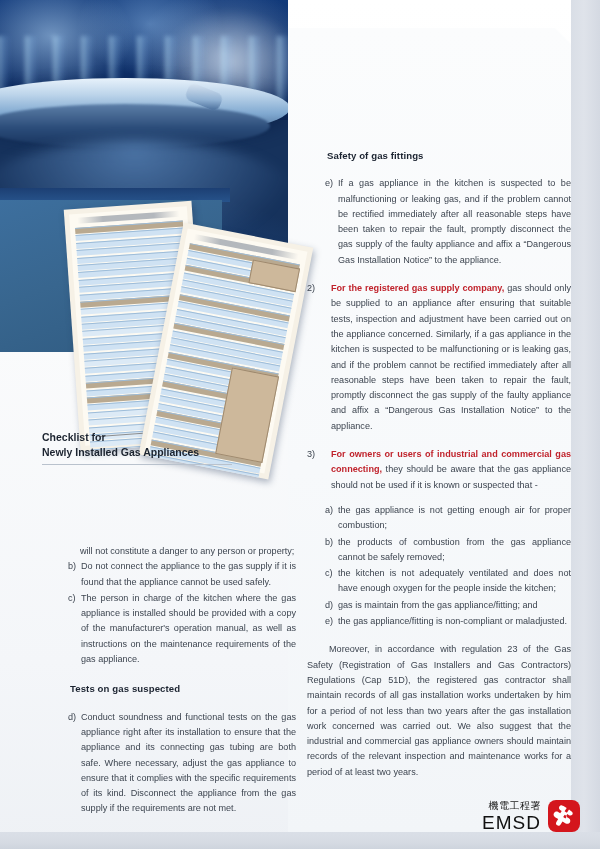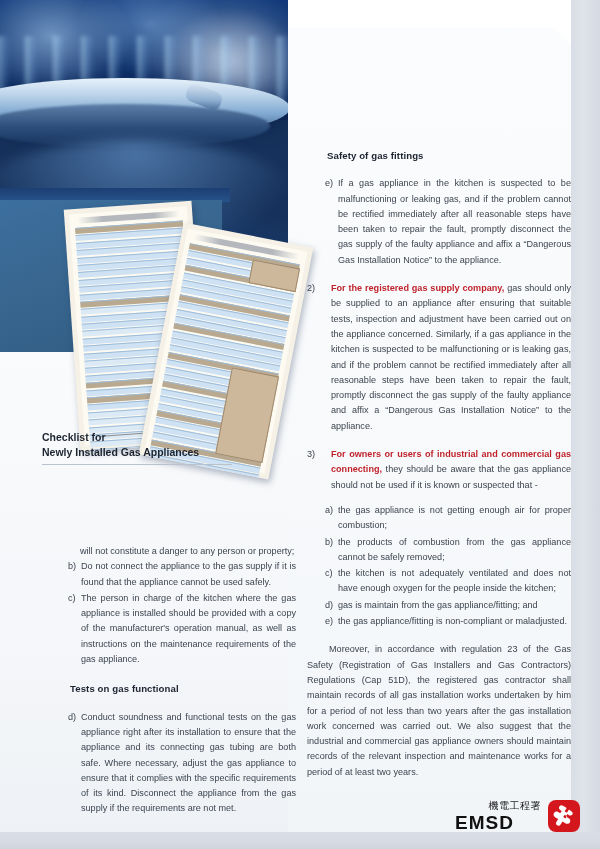--- a/index.html
+++ b/index.html
@@ -164,22 +164,22 @@
   .red{color:#c0232c;font-weight:700;}
 
   
   .emsd{position:absolute;left:455px;top:798px;width:122px;height:44px;}
   .emsd .cn{
     position:absolute;left:0;top:0;width:86px;text-align:right;
     font-size:10px;color:#1a1a1a;letter-spacing:.5px;line-height:15px;
     font-family:"DejaVu Sans", sans-serif;font-weight:500;
   }
   .emsd .en{
-    position:absolute;left:0;top:14px;width:86px;
-    font-size:19px;font-weight:700;color:#111;letter-spacing:1px;line-height:21px;
+    position:absolute;left:0;top:14px;width:86px;text-align:right;
+    font-size:19px;font-weight:400;color:#111;letter-spacing:1px;line-height:21px;
   }
   .emsd .mark{
     position:absolute;left:93px;top:2px;width:32px;height:32px;
     background:#d4161d;border-radius:8px;
   }
   .emsd .mark svg{position:absolute;left:0;top:0;}
 </style>
 </head>
 <body>
 
@@ -332,21 +332,21 @@
       <span class="mk">b)</span>
       <span>Do not connect the appliance to the gas supply if it is found that the appliance cannot be used safely.</span>
     </div>
 
 
     <div class="item">
       <span class="mk">c)</span>
       <span>The person in charge of the kitchen where the gas appliance is installed should be provided with a copy of the manufacturer's operation manual, as well as instructions on the maintenance requirements of the gas appliance.</span>
     </div>
 
-    <div class="h">Tests on gas functional</div>
+    <div class="h">Tests on gas suspected</div>
 
     <div class="item">
       <span class="mk">d)</span>
       <span>Conduct soundness and functional tests on the gas appliance right after its installation to ensure that the appliance and its connecting gas tubing are both safe. Where necessary, adjust the gas appliance to ensure that it complies with the specific requirements of its kind. Disconnect the appliance from the gas supply if the requirements are not met.</span>
     </div>
   </div>
 
   <div class="col col-right">
 
     <div class="h first">Safety of gas fittings</div>

